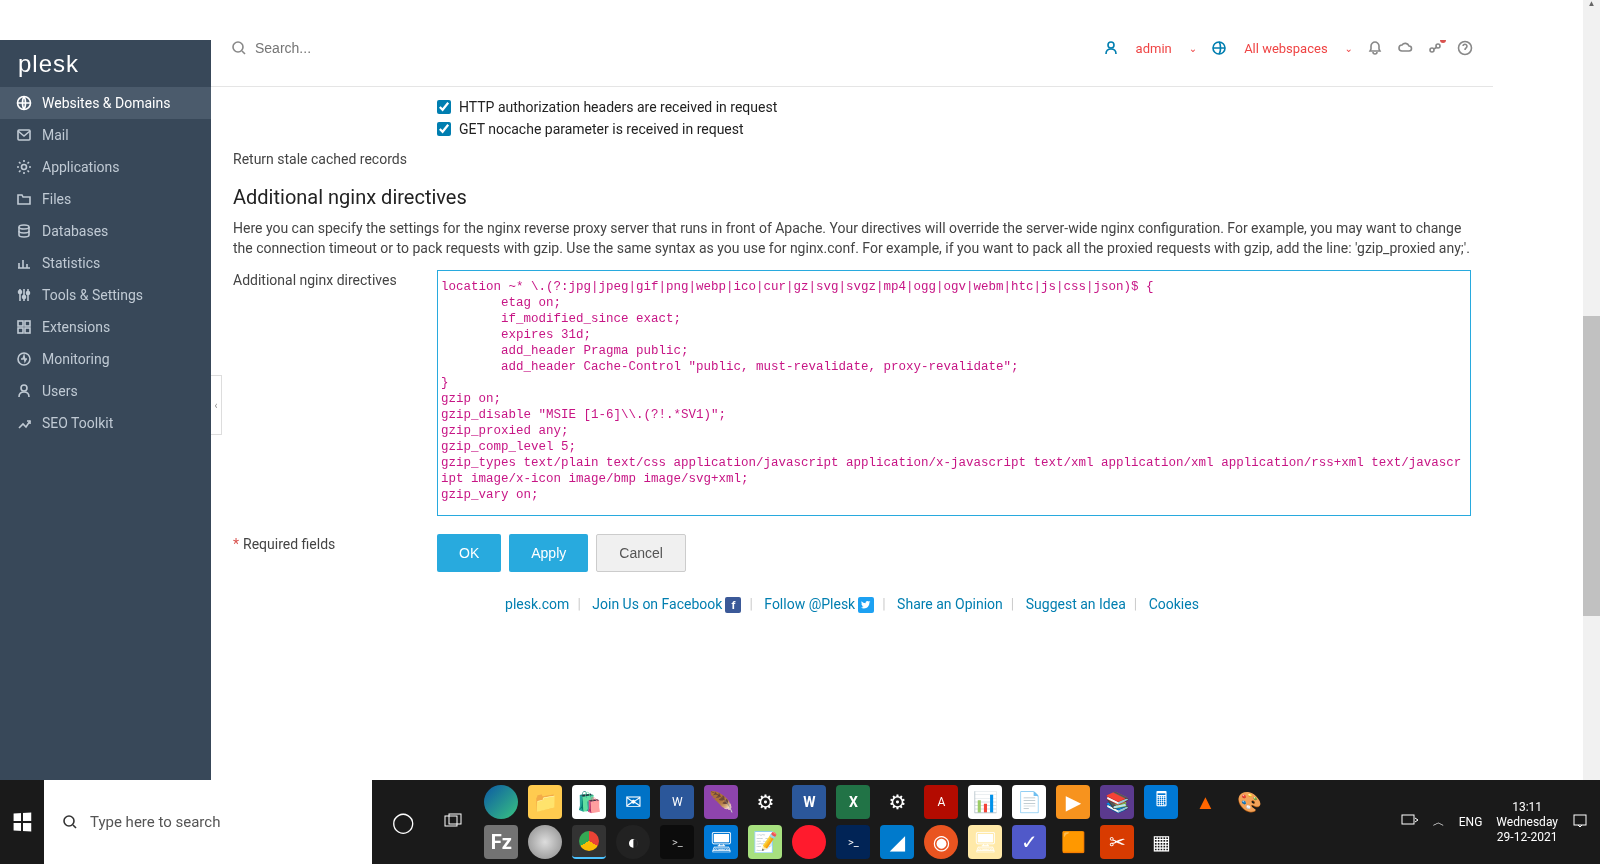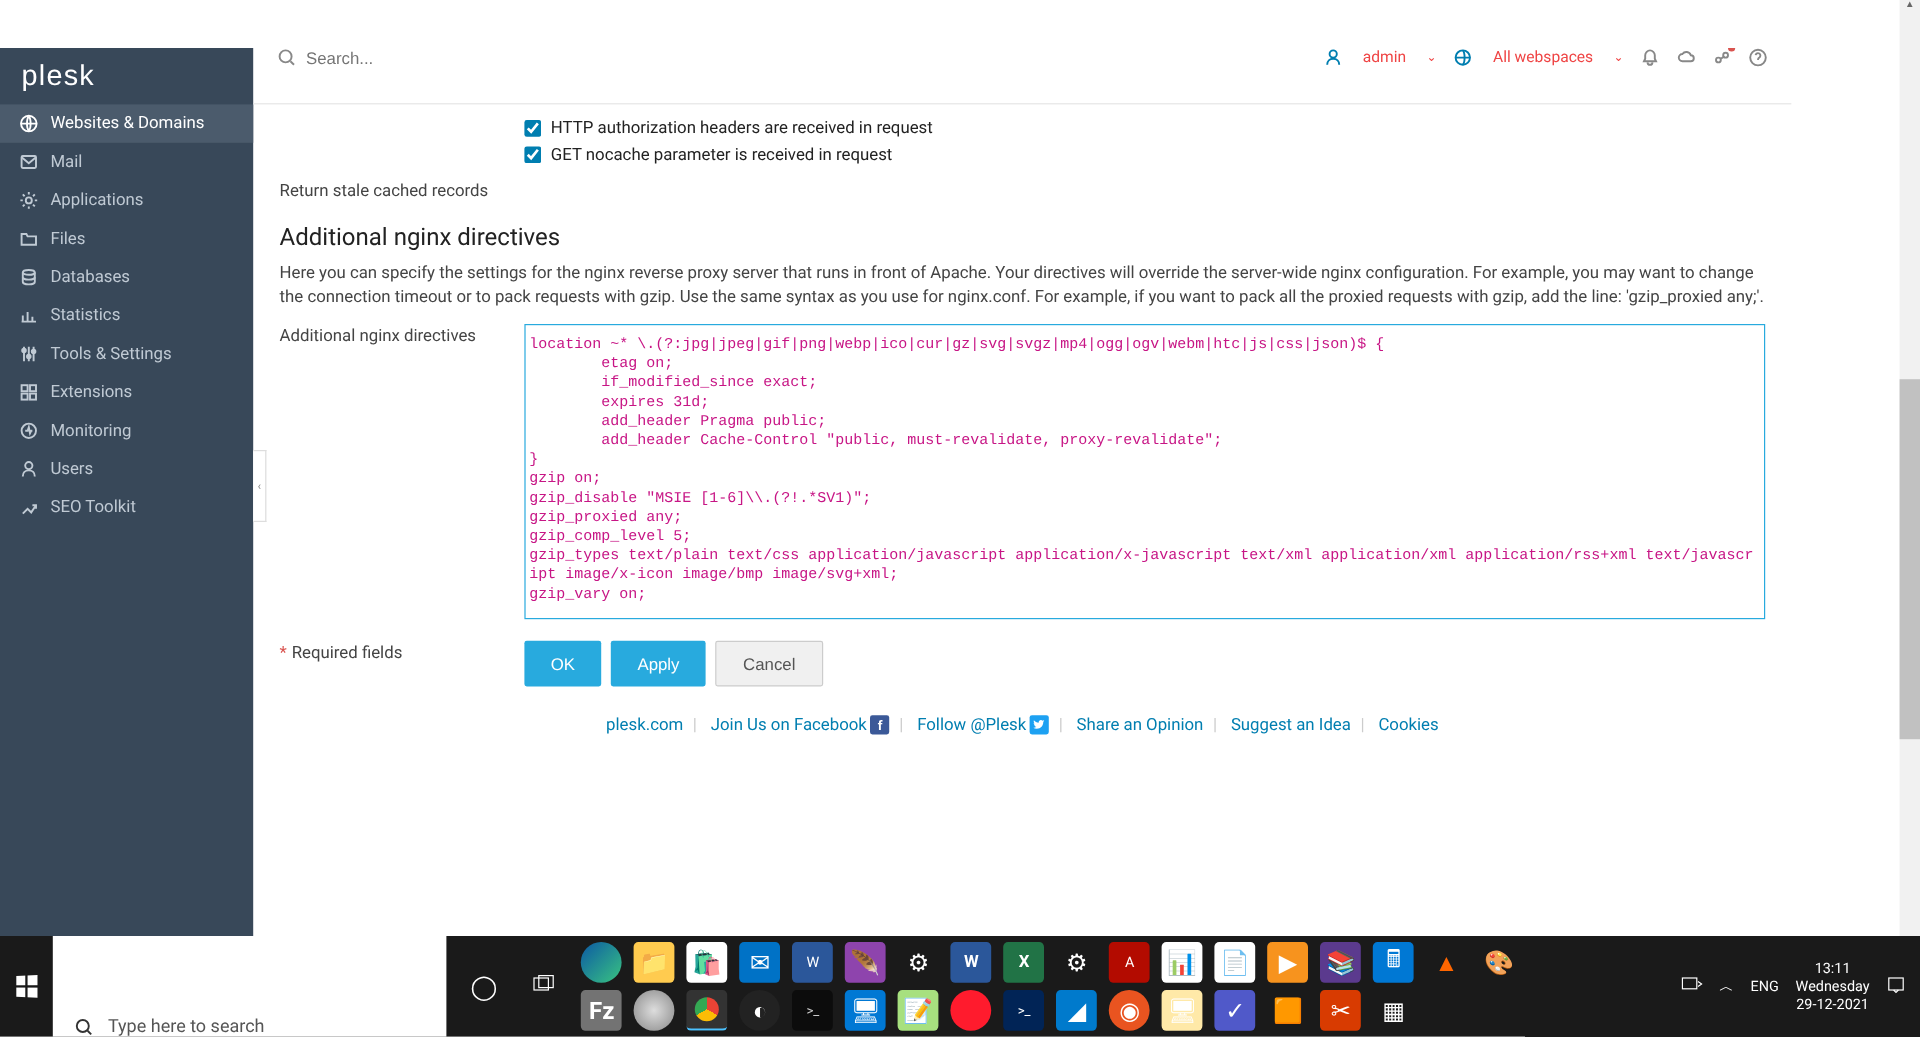--- a/index.html
+++ b/index.html
@@ -39,21 +39,21 @@
 .fb-icon{display:inline-flex;width:16px;height:16px;background:#3b5998;border-radius:2px;align-items:center;justify-content:center;color:#fff;font-weight:bold;font-size:11px;vertical-align:middle;margin-left:3px;}
 .tw-icon{display:inline-flex;width:16px;height:16px;background:#1da1f2;border-radius:2px;align-items:center;justify-content:center;color:#fff;vertical-align:middle;margin-left:3px;}
 .collapse-handle { position:absolute; left:211px; top:335px; width:11px; height:60px; background:#fff; border:1px solid #ddd; border-left:none; display:flex; align-items:center; justify-content:center; cursor:pointer; color:#888; font-size:10px; z-index:5;}
 
 .browser-scroll { position:absolute; right:0; top:0; width:17px; height:780px; background:#f1f1f1;}
 .browser-scroll-thumb { background:#c1c1c1; width:100%;}
 
 .taskbar { position:absolute; bottom:0; left:0; right:0; height:84px; background:#1a1a1a; display:flex; align-items:stretch; color:#fff;}
 .tb-section { display:flex; align-items:center;}
 .start-btn { width:44px; display:flex; align-items:center; justify-content:center;}
-.search-box { width:328px; background:#fff; color:#555; display:flex; align-items:flex-end; gap:12px; padding-left:18px; font-size:15px;}
+.search-box { width:328px; background:#fff; color:#555; display:flex; align-items:center; gap:12px; padding-left:18px; font-size:15px;}
 .task-icons { display:flex; align-items:center; gap:10px; padding-left:10px;}
 .tb-grid { display:grid; grid-template-rows: 1fr 1fr; grid-auto-flow:column; gap:4px 10px; padding:4px 10px; align-items:center;}
 .tb-app { width:34px; height:34px; border-radius:4px; display:flex; align-items:center; justify-content:center; font-size:20px;}
 .tray { margin-left:auto; display:flex; align-items:center; gap:14px; padding-right:12px; font-size:12px;}
 .tray-time { text-align:center; line-height:1.25;}
 .chev { font-size:10px;}
 svg.ico { width:16px; height:16px; stroke:currentColor; fill:none; stroke-width:1.6;}
 .win-logo{display:grid;grid-template-columns:1fr 1fr;grid-template-rows:1fr 1fr;gap:2px;width:18px;height:18px;transform:perspective(40px) rotateY(-12deg);}
 .win-logo span{background:#fff;}
 </style>

